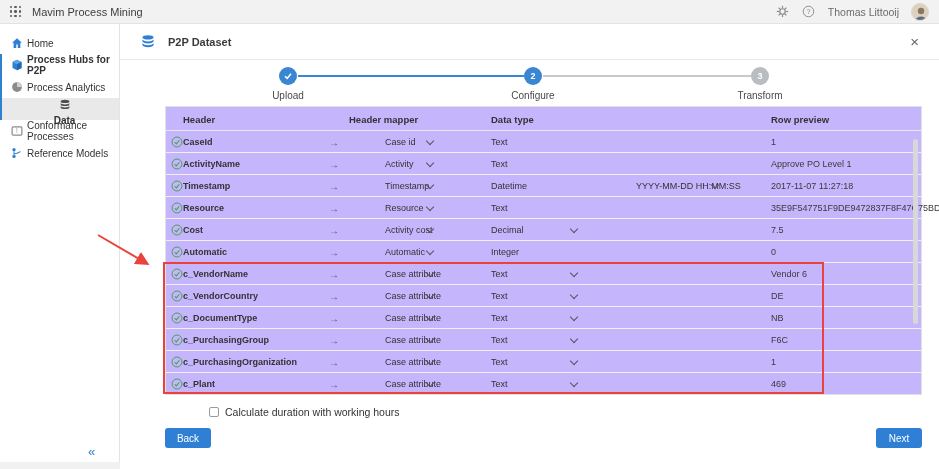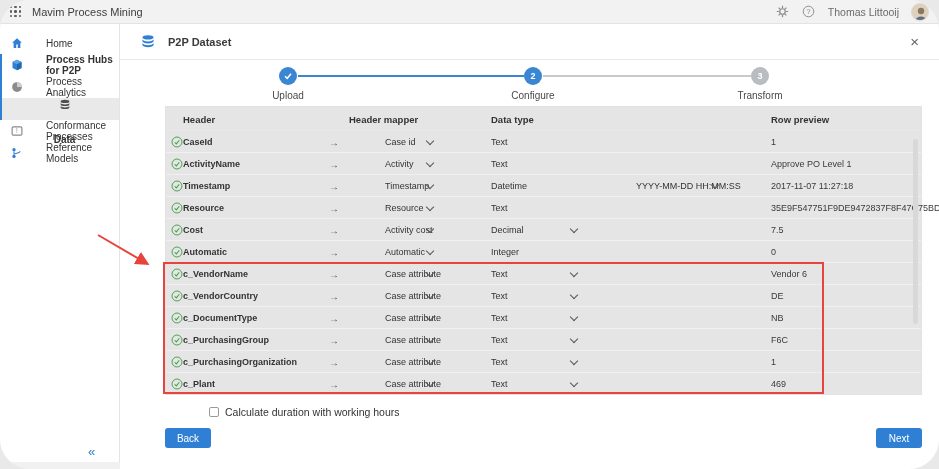--- a/index.html
+++ b/index.html
@@ -1,38 +1,38 @@
 <!DOCTYPE html>
 <html><head>
 <meta charset="utf-8">
 <style>
   * { margin:0; padding:0; box-sizing:border-box; }
   body { background:#e9e9e9; font-family:"Liberation Sans", sans-serif; }
   .screen { position:relative; width:939px; height:469px; background:#f1f1f1; overflow:hidden;
-            font-family:"Liberation Sans", sans-serif;border-radius:30px; }
+            font-family:"Liberation Sans", sans-serif; }
 
   
   .topbar { position:absolute; left:0; top:0; width:939px; height:24px; background:#f2f2f2;
             border-bottom:1px solid #e3e3e3; display:flex; align-items:center; z-index:20; }
   .waffle { margin-left:9px; width:13px; height:13px; display:grid;
             grid-template-columns:repeat(3,1fr); grid-template-rows:repeat(3,1fr); gap:1px; cursor:pointer; }
   .waffle i { width:2.6px; height:2.6px; background:#5b5b5b; border-radius:50%; margin:auto; }
   .app-title { margin-left:10px; font-size:11px; color:#3d3d3d; }
   .topbar-right { margin-left:auto; display:flex; align-items:center; gap:12px; padding-right:10px; }
   .tb-icon { width:14px; height:14px; display:flex; align-items:center; justify-content:center; cursor:pointer; }
   .user-name { font-size:10.5px; color:#6b6b6b; }
   .avatar { width:18px; height:18px; border-radius:50%; background:#e9d9c8; overflow:hidden;
             border:1px solid #d8d8d8; }
 
   
   .sidebar { position:absolute; left:0; top:24px; width:120px; height:438px; background:#ffffff;
              border-right:1px solid #e4e4e4; z-index:10; }
   .section-bar { position:absolute; left:0; top:30px; width:2px; height:66px; background:#2f80d0; }
   .side-items { padding-top:8px; }
-  .side-item { position:relative; height:22px; display:flex; align-items:center; gap:23px;
+  .side-item { position:relative; height:22px; display:flex; align-items:center; gap:4px;
                padding-left:10px; font-size:10px; color:#333; cursor:pointer; }
   .side-item.bold { font-weight:bold; }
   .side-item.selected { background:#e9e9e9; font-weight:bold;flex-direction:column; }
   .side-item.selected::before { content:""; position:absolute; left:0; top:0; width:2px; height:100%;
                background:#2f80d0; }
   .side-icon { width:13px; height:13px; flex:0 0 13px; display:flex; align-items:center; justify-content:center; }
   .collapse { position:absolute; left:88px; top:420px; color:#2f80d0; font-size:13px; cursor:pointer; }
 
   
   .main { position:absolute; left:120px; top:24px; width:819px; height:445px; background:#ffffff; }
@@ -50,21 +50,21 @@
   .step { position:absolute; width:90px; text-align:center; cursor:pointer; }
   .s1 { left:123px; } .s2 { left:368px; } .s3 { left:595px; }
   .dot { width:18px; height:18px; border-radius:50%; margin:0 auto; display:flex; align-items:center;
          justify-content:center; color:#fff; font-size:9px; font-weight:bold; }
   .step.complete .dot, .step.active .dot { background:#3a86d3; }
   .step.pending .dot { background:#b9bdc1; }
   .step-label { margin-top:5px; font-size:10px; color:#4a4a4a; }
 
   
   .table { position:absolute; left:45px; top:82px; width:757px; height:289px;
-           border:1px solid #e2e2e2; background:#e5e5e5; }
+           border:1px solid #e2e2e2; background:#c4b5fd; }
   .thead { position:relative; height:24px; border-bottom:1px solid #e8e8e8; }
   .thead span { position:absolute; top:7px; font-size:9.5px; font-weight:bold; color:#333; }
   .th-header { left:17px; } .th-mapper { left:183px; } .th-dtype { left:325px; } .th-preview { left:605px; }
   .tbody { position:relative; }
   .trow { position:relative; height:22px; border-bottom:1px solid #f0f0f0; }
   .trow:last-child { border-bottom:none; }
   .cell { position:absolute; top:0; height:22px; display:flex; align-items:center;
           font-size:9px; color:#333; white-space:nowrap; }
   .c-check { left:5px; }
   .c-header { left:17px; font-weight:bold; }

